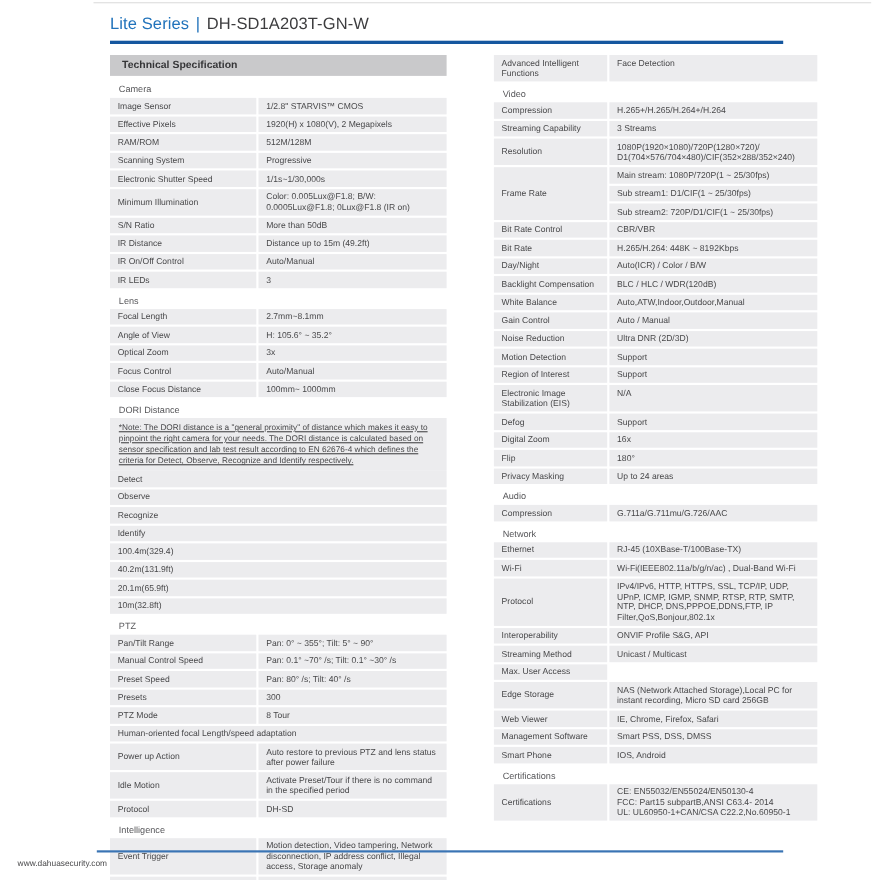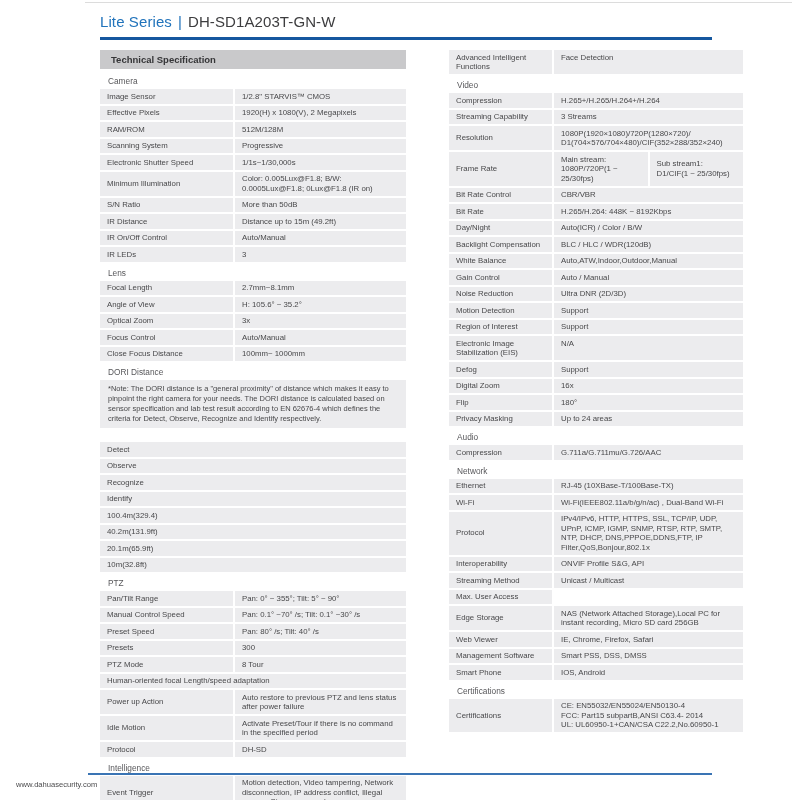--- a/index.html
+++ b/index.html
@@ -23,24 +23,24 @@
     padding:4px 11px; margin-bottom:3px; }
   .sec-title { font-size:8.3px; color:#57575a; padding:4px 8px 3px 8px; }
 
   .row { display:flex; gap:2px; margin-bottom:2px; align-items:stretch; }
   .cell { background:var(--rowbg,#ececee); font-size:7.8px; color:#48484a; line-height:1.22;
     padding:2.5px 7px; white-space:pre-line; overflow-wrap:break-word; }
   .lbl { display:flex; align-items:center; }
   .col-left  .lbl { flex:0 0 133px; }
   .col-right .lbl { flex:0 0 103px; }
   .val { flex:1; }
-  .vstack { flex:1; display:flex; flex-direction:row; gap:2px; }
+  .vstack { flex:1; display:flex; flex-direction:column; gap:2px; }
   .vstack .cell { flex:1; display:flex; align-items:center; }
 
-  .note-cell { font-size:7.5px; line-height:1.34; padding:4px 8px; margin-bottom:14px; }
+  .note-cell { font-size:7.5px; line-height:1.34; padding:4px 8px; margin-bottom:0;text-decoration:underline; }
   .t4 { display:flex; gap:2px; margin-bottom:2px;flex-direction:column; }
   .t4 .cell { flex:1; }
   .t4 .cell:first-child { flex:1.12; }
 
   .footer-rule { position:absolute; top:773px; left:88px; width:624px; height:2px; background:var(--frule,#3a74b4); }
   .footer-url { position:absolute; top:780px; left:16px; width:800px; text-align:left;
     font-size:7.6px; color:#4b4b4d; }
 </style>
 </head>
 <body>
@@ -198,20 +198,21 @@
       <div class="row">
         <div class="cell lbl">Resolution</div>
         <div class="cell val">1080P(1920×1080)/720P(1280×720)/
 D1(704×576/704×480)/CIF(352×288/352×240)</div>
       </div>
       <div class="row">
         <div class="cell lbl">Frame Rate</div>
         <div class="vstack">
           <div class="cell">Main stream: 1080P/720P(1 ~ 25/30fps)</div>
           <div class="cell">Sub stream1: D1/CIF(1 ~ 25/30fps)</div>
+          <div class="cell">Sub stream2: 720P/D1/CIF(1 ~ 25/30fps)</div>
         </div>
       </div>
       <div class="row">
         <div class="cell lbl">Bit Rate Control</div>
         <div class="cell val">CBR/VBR</div>
       </div>
       <div class="row">
         <div class="cell lbl">Bit Rate</div>
         <div class="cell val">H.265/H.264: 448K ~ 8192Kbps</div>
       </div>

